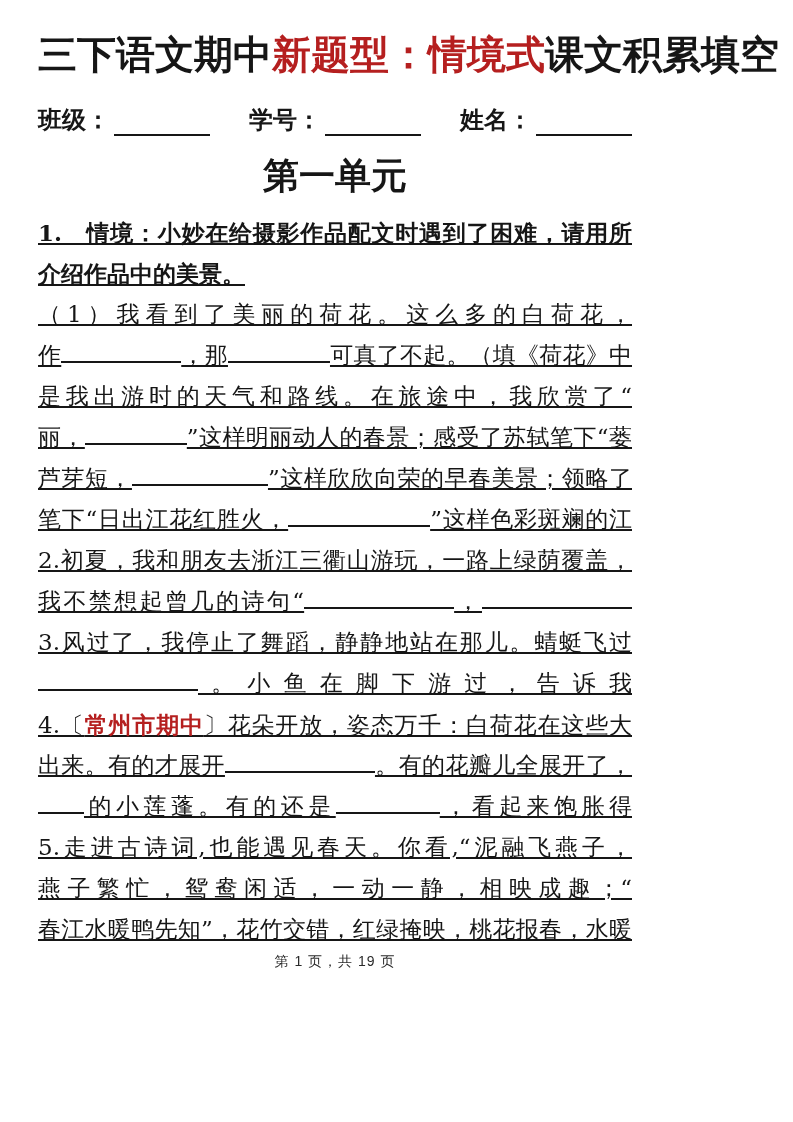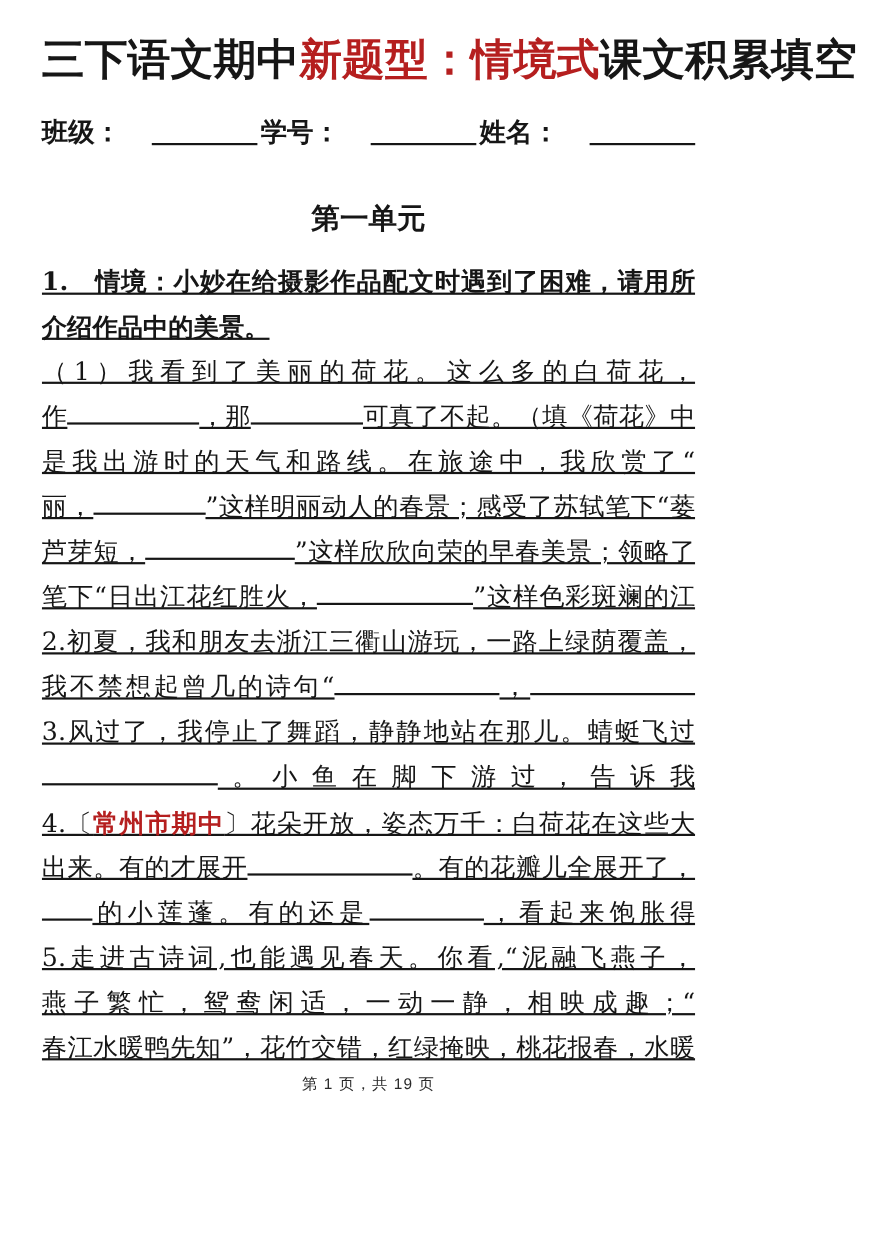--- a/index.html
+++ b/index.html
@@ -24,32 +24,32 @@
   .red { color: #b51f1f; }
   .info-row {
     margin-top: 22px;
     display: flex;
     justify-content: space-between;
     align-items: flex-end;
     font-size: 24px;
     font-weight: 600;
     height: 32px;
   }
-  .info-group { display: flex; align-items: center; gap: 24px; }
+  .info-group { display: flex; align-items: flex-end; }
   .info-blank {
     display: inline-block;
     width: 96px;
     height: 1em;
     border-bottom: 2px solid #161616;
     margin-left: 4px;
   }
   .section-heading {
-    margin-top: 40px;
+    margin-top: 16px;
     text-align: center;
-    font-size: 26px;
+    font-size: 36px;
     font-weight: 600;
     line-height: 46px;
   }
   .body-lines { margin-top: 14px; }
   .line {
     font-size: 23px;
     line-height: 41px;
     height: 41px;
     text-align: justify;
     text-align-last: justify;

